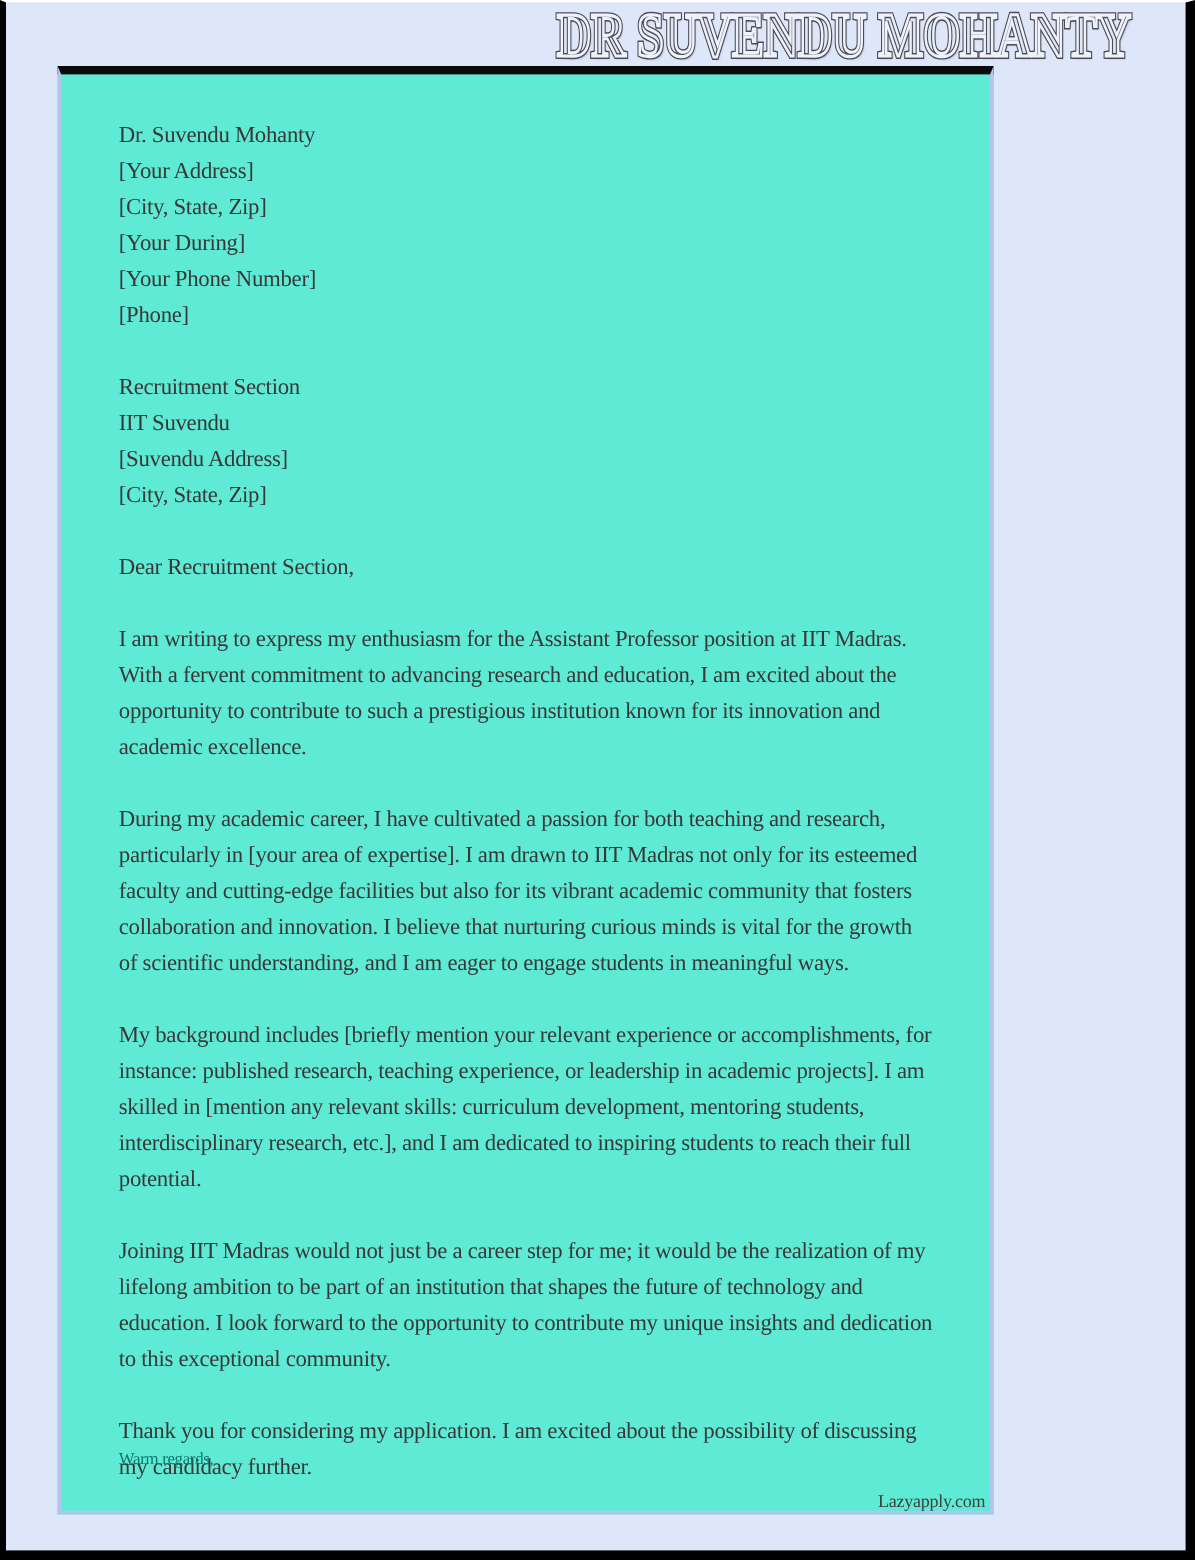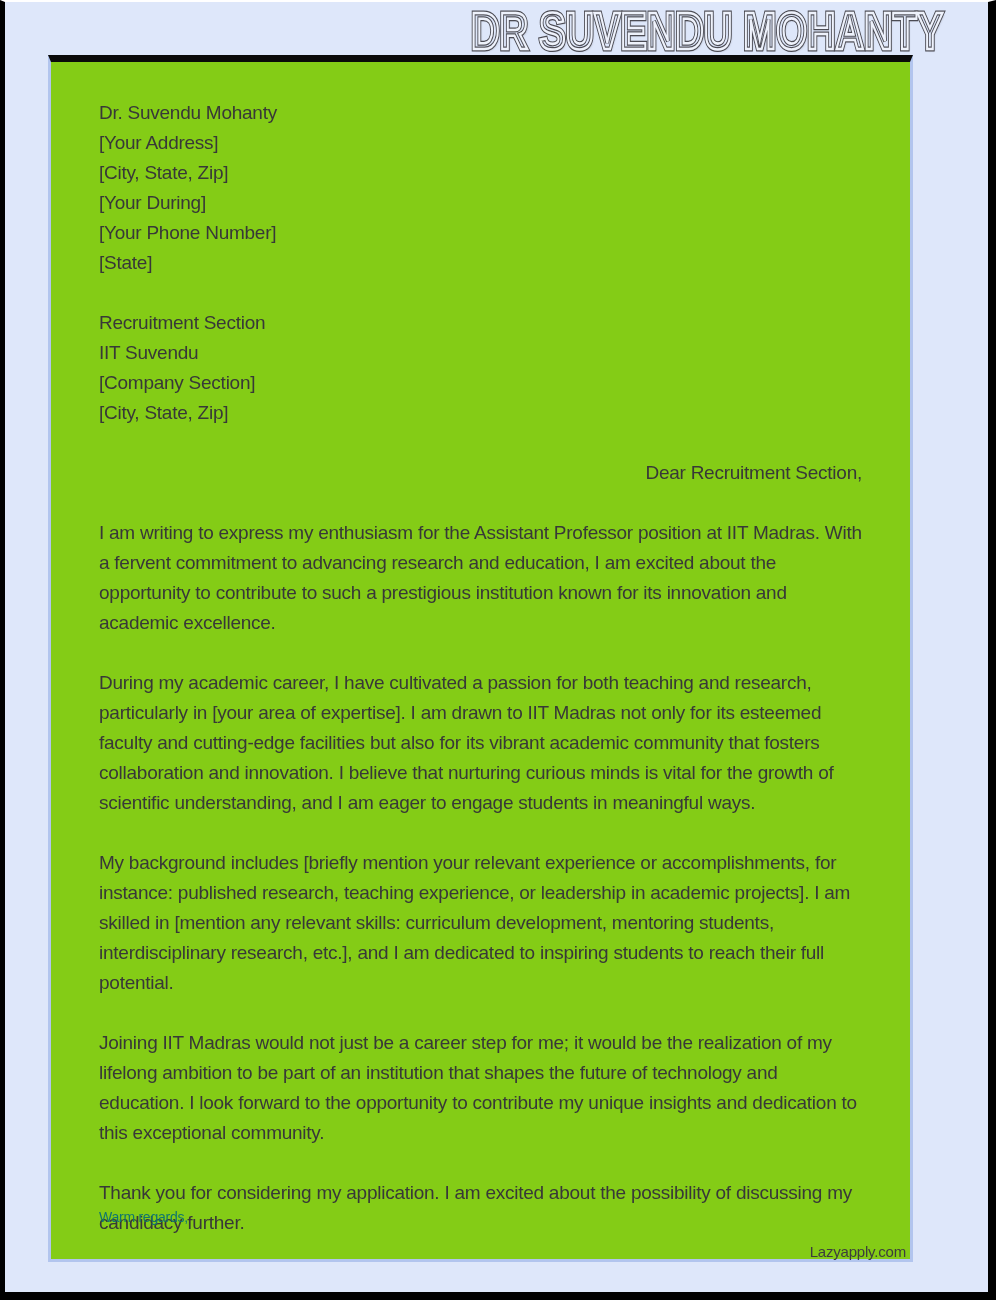--- a/index.html
+++ b/index.html
@@ -8,21 +8,21 @@
     position: relative;
     box-sizing: border-box;
     width: 996px;
     height: 1300px;
     background: #dee7fa;
     border-top: 2px solid #ffffff;
     border-left: 5px solid #000000;
     border-right: 8px solid #000000;
     border-bottom: 8px solid #000000;
     overflow: hidden;
-    font-family: Liberation Sans, sans-serif;
+    font-family: Liberation Serif, serif;
   }
 
   
   .brand-name {
     position: absolute;
     top: 4px;
     right: 45px;
     font-size: 52px;
     line-height: 50px;
     font-weight: 700;
@@ -47,39 +47,39 @@
       text-shadow: none;
     }
   }
 
   
   .letter-page {
     position: absolute;
     box-sizing: border-box;
     left: 43px;
     top: 53px;
-    width: 865px;
+    width: 780px;
     height: 1207px;
-    background: #84cc16;
+    background: #5eead4;
     border-top: 7px solid #0a0a0a;
     border-left: 3px solid #b2c5ee;
     border-right: 3px solid #b2c5ee;
     border-bottom: 3px solid #b2c5ee;
     padding: 36px 48px 0 48px;
   }
 
   .letter-body {
     color: #383838;
     font-size: 19px;
     line-height: 30px;
     letter-spacing: -0.25px;
   }
   .addr-block { margin: 0 0 30px 0; }
   .addr-line { margin: 0; }
-  .salutation { margin: 0 0 30px 0; text-align: right; }
+  .salutation { margin: 0 0 30px 0; }
   .letter-paragraph { margin: 0 0 30px 0; }
 
   .watermark {
     position: absolute;
     right: 4px;
     bottom: -3px;
     font-size: 15px;
     line-height: 20px;
     letter-spacing: -0.2px;
     color: #3d3d3d;
@@ -104,27 +104,27 @@
 
   <div class="letter-page">
     <div class="letter-body">
 
       <div class="addr-block">
         <p class="addr-line">Dr. Suvendu Mohanty</p>
         <p class="addr-line">[Your Address]</p>
         <p class="addr-line">[City, State, Zip]</p>
         <p class="addr-line">[Your During]</p>
         <p class="addr-line">[Your Phone Number]</p>
-        <p class="addr-line">[State]</p>
+        <p class="addr-line">[Phone]</p>
       </div>
 
       <div class="addr-block">
         <p class="addr-line">Recruitment Section</p>
         <p class="addr-line">IIT Suvendu</p>
-        <p class="addr-line">[Company Section]</p>
+        <p class="addr-line">[Suvendu Address]</p>
         <p class="addr-line">[City, State, Zip]</p>
       </div>
 
       <p class="salutation">Dear Recruitment Section,</p>
 
       <p class="letter-paragraph">I am writing to express my enthusiasm for the Assistant Professor position at IIT Madras. With a fervent commitment to advancing research and education, I am excited about the opportunity to contribute to such a prestigious institution known for its innovation and academic excellence.</p>
       <p class="letter-paragraph">During my academic career, I have cultivated a passion for both teaching and research, particularly in [your area of expertise]. I am drawn to IIT Madras not only for its esteemed faculty and cutting-edge facilities but also for its vibrant academic community that fosters collaboration and innovation. I believe that nurturing curious minds is vital for the growth of scientific understanding, and I am eager to engage students in meaningful ways.</p>
       <p class="letter-paragraph">My background includes [briefly mention your relevant experience or accomplishments, for instance: published research, teaching experience, or leadership in academic projects]. I am skilled in [mention any relevant skills: curriculum development, mentoring students, interdisciplinary research, etc.], and I am dedicated to inspiring students to reach their full potential.</p>
       <p class="letter-paragraph">Joining IIT Madras would not just be a career step for me; it would be the realization of my lifelong ambition to be part of an institution that shapes the future of technology and education. I look forward to the opportunity to contribute my unique insights and dedication to this exceptional community.</p>
       <p class="letter-paragraph">Thank you for considering my application. I am excited about the possibility of discussing my candidacy further.</p>

